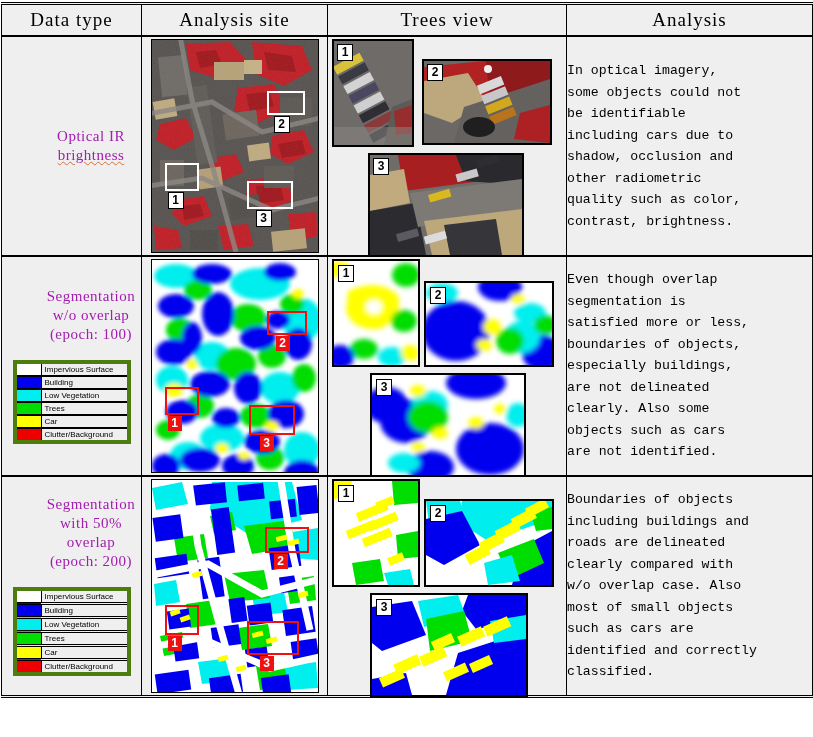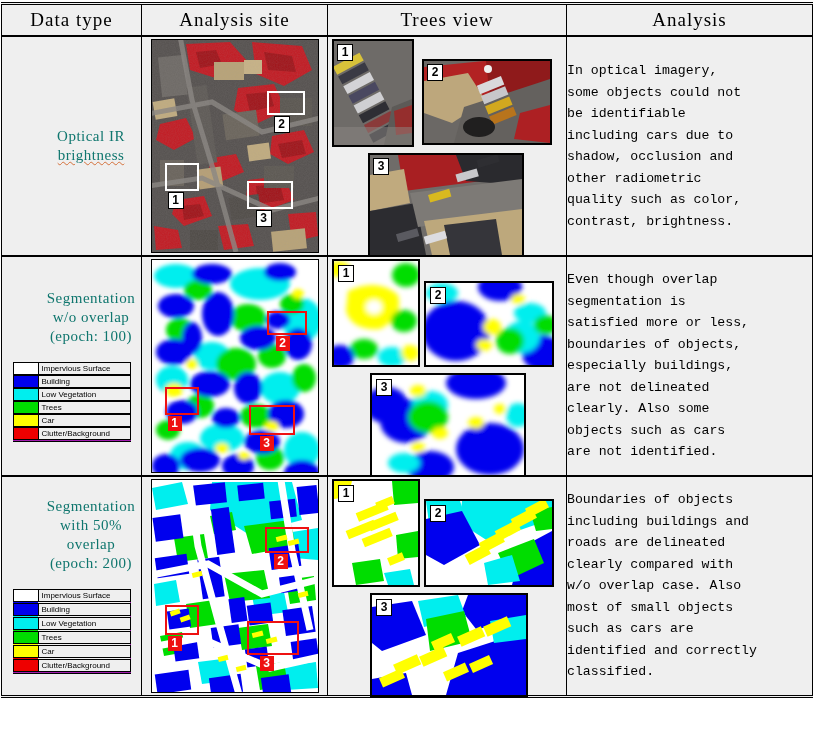--- a/index.html
+++ b/index.html
@@ -50,35 +50,35 @@
   .col-site  { width: 186px; }
   .col-det   { width: 239px; }
   .col-ana   { width: 246px; }
 
   
   .typecell { text-align: center; padding: 4px 2px; }
   .type-title {
     font-family: "Liberation Serif", serif;
     font-size: 15px;
     line-height: 19px;
-    color: #0f766e;
+    color: #a21caf;
     letter-spacing: 0.5px;
     padding-left: 39px;
   }
   .type-title .sq {
     text-decoration: underline;
     text-decoration-style: wavy;
     text-decoration-color: #d4703a;
     text-decoration-thickness: 1px;
   }
   
   .legend {
     margin: 16px auto 2px auto;
     border-collapse: collapse;
-    border: 1px solid #4d7c0f;
+    border: 4px solid #4d7c0f;
     background: #a21caf;
     width: 118px;
   }
   .legend td { border: 1px solid #9a9a9a; padding: 0; }
   .legend .sw { width: 24px; height: 11px; }
   .legend .lb {
     font-family: "Liberation Sans", sans-serif;
     font-size: 8px;
     color: #000;
     padding-left: 3px;

